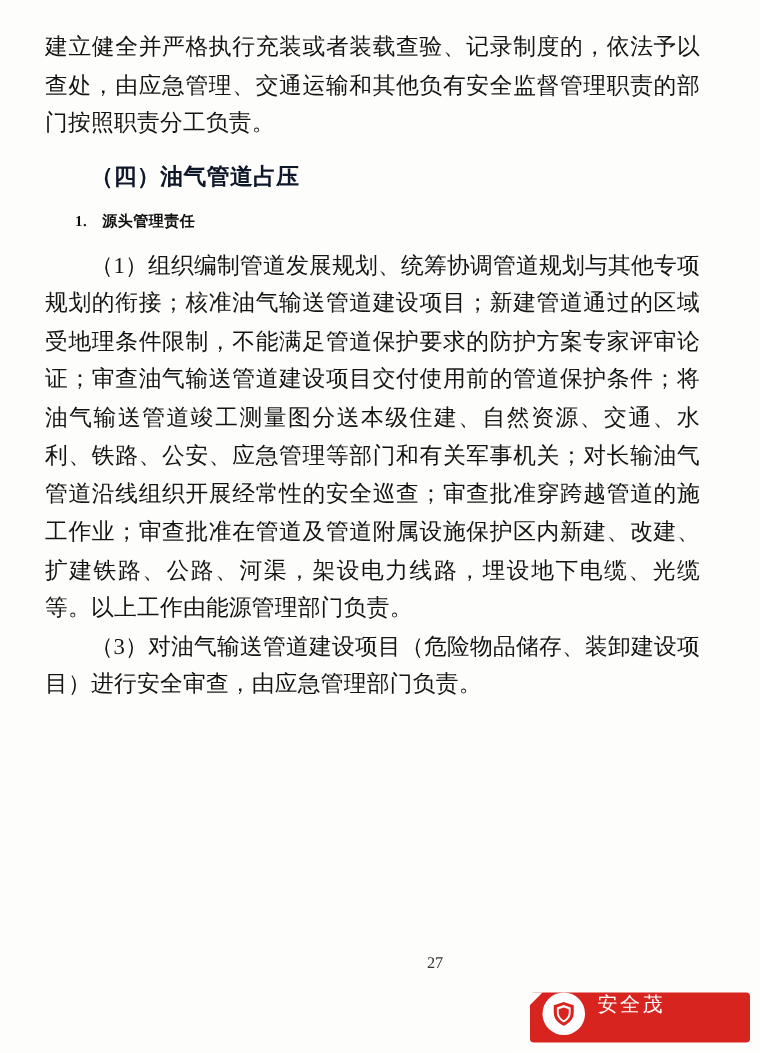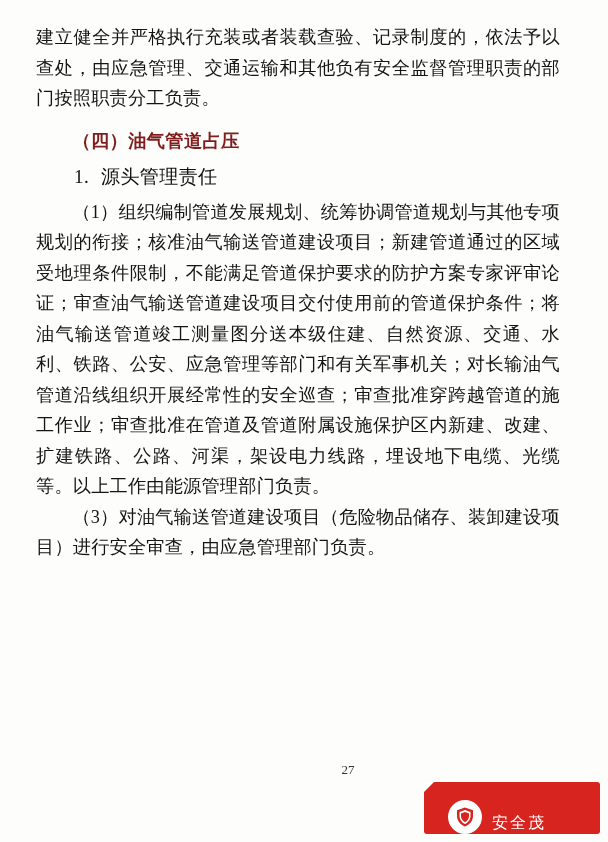--- a/index.html
+++ b/index.html
@@ -41,26 +41,26 @@
   .indent2 {
     text-indent: 2em;
   }
   .heading {
     font-size: 18.2px;
     line-height: 30.5px;
     font-weight: bold;
     text-indent: 2em;
     margin: 6px 0 4px 0;
     letter-spacing: 0.4px;
-    color: #7f1d1d;
+    color: #0f172a;
   }
   .heading-num {
-    font-size: 19px;
+    font-size: 12px;
     line-height: 30.5px;
-    font-weight: normal;
+    font-weight: bold;
     margin: 6px 0 4px 0;
     letter-spacing: 0.4px;
     color: #0f0f0f;
     text-indent: 2em;
   }
   .heading-num .numlabel {
     margin-right: 12px;
   }
   .gap {
     height: 6px;
@@ -74,26 +74,26 @@
     font-size: 13px;
     color: #333;
     font-family: "Liberation Serif", "DejaVu Serif", serif;
     margin-left: 44px;
   }
   .watermark {
     position: absolute;
     right: 8px;
     bottom: 8px;
     width: 176px;
-    height: 52px;
+    height: 40px;
     background: #d8241f;
     border-radius: 3px;
     display: flex;
-    align-items: flex-end;
-    padding-left: 24px;
+    align-items: flex-start;
+    padding-left: 10px;
     box-sizing: border-box;
   }
   .wm-logo {
     width: 34px;
     height: 34px;
     border-radius: 50%;
     background: #ffffff;
     display: flex;
     align-items: center;
     justify-content: center;

